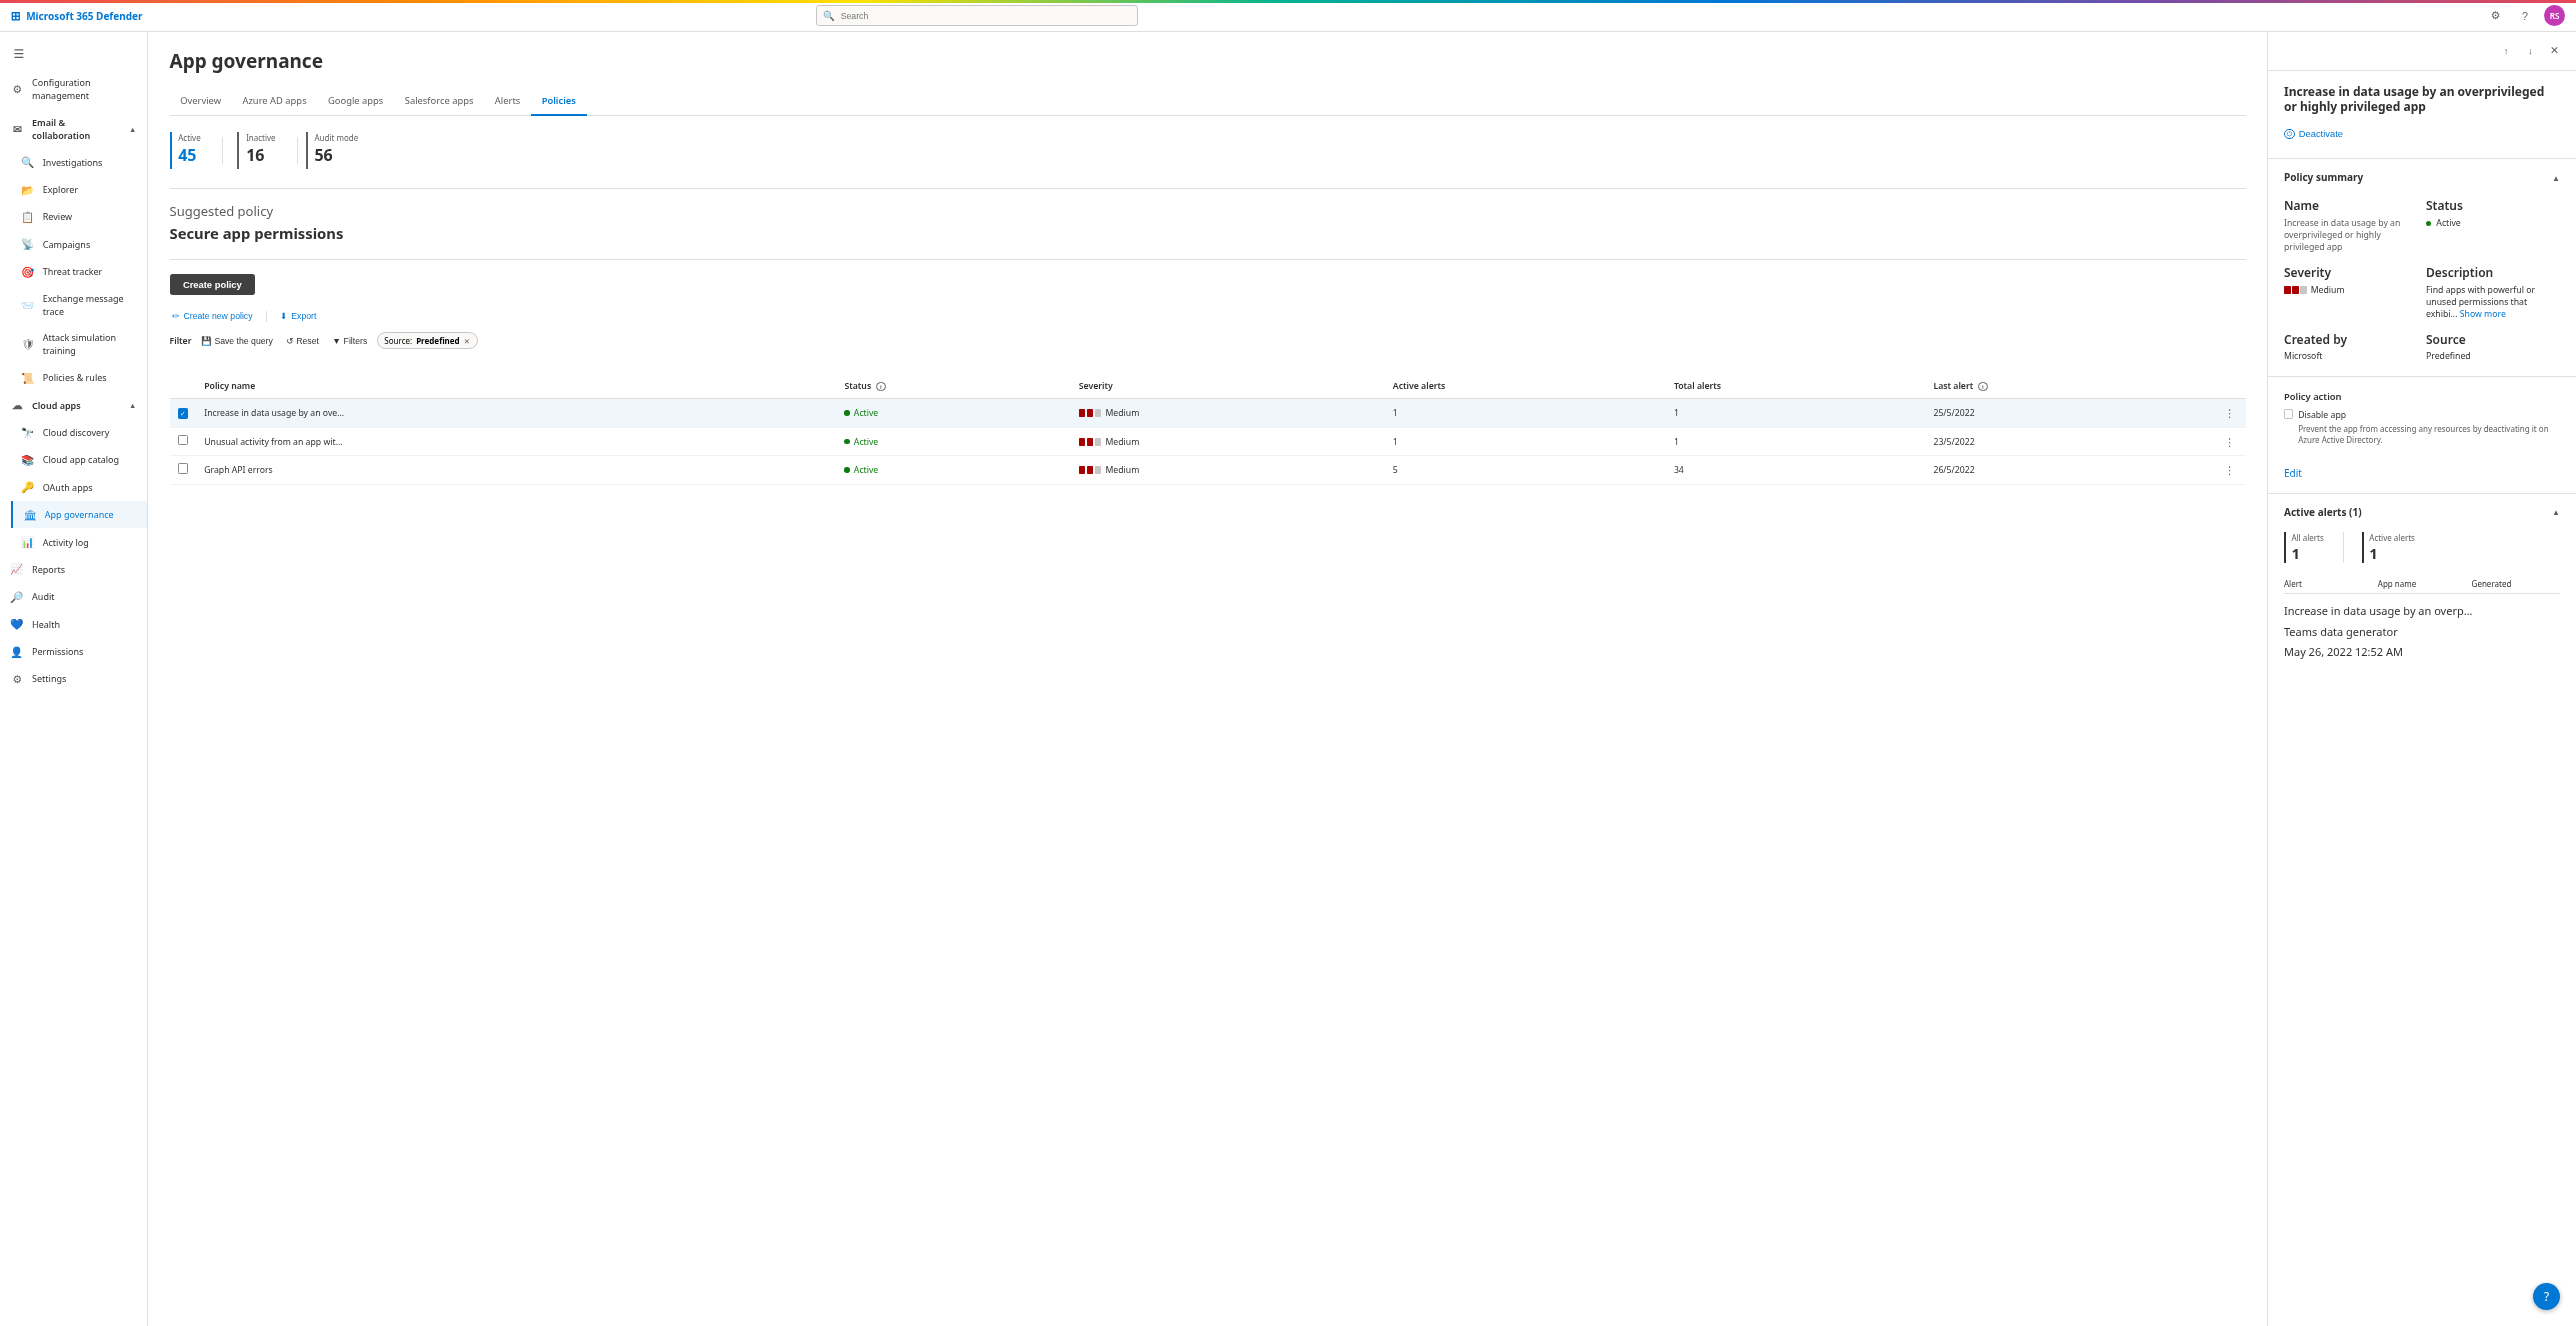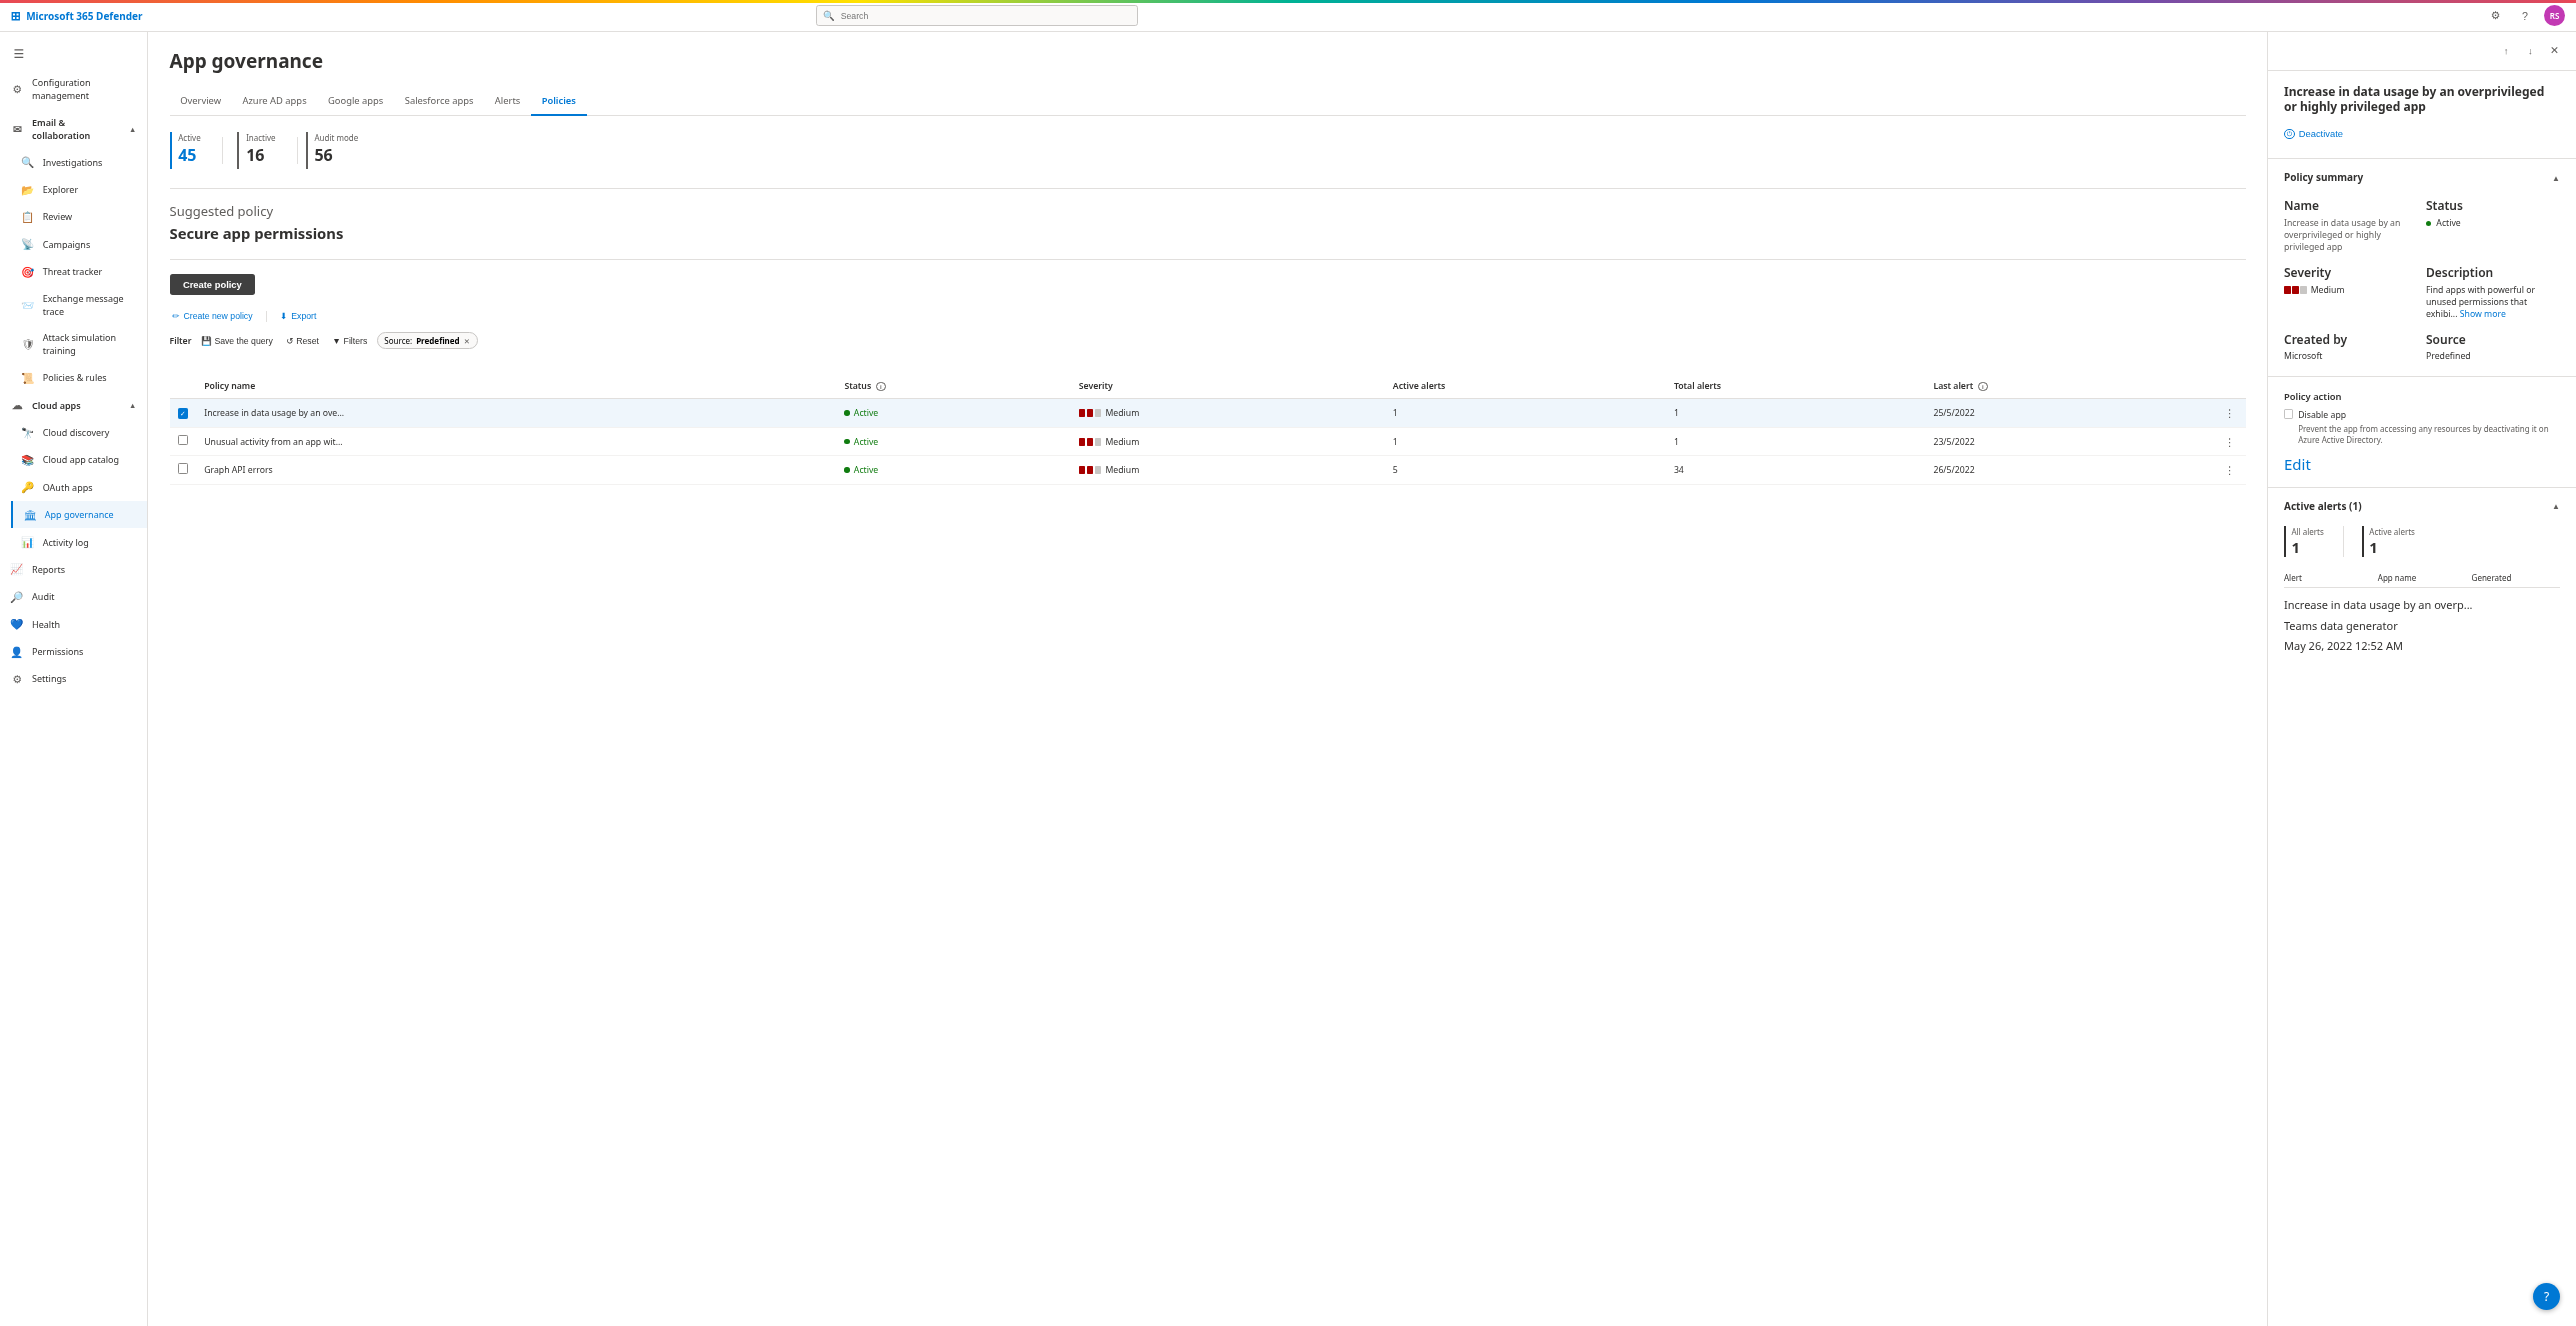--- a/index.html
+++ b/index.html
@@ -223,21 +223,21 @@
     .panel-field-label { font-size: 12px; font-weight: 600; color: #323130; margin-bottom: 2.7px; }
     .panel-field-value { font-size: 8.7px; color: #323130; }
     .panel-field-value.blue { color: #0078d4; cursor: pointer; }
     .name-value { font-size: 8.7px; color: #605e5c; line-height: 1.4; }
     .green-dot { width: 5.4px; height: 5.4px; border-radius: 50%; background: #107c10; display: inline-block; margin-right: 2.7px; }
     .policy-action-section { padding: 8px 16px; }
     .policy-action-label { font-size: 9.4px; font-weight: 600; color: #323130; margin-bottom: 5.4px; }
     .checkbox-row { display: flex; align-items: flex-start; gap: 5.4px; margin-bottom: 4px; }
     .checkbox-label { font-size: 8.7px; color: #323130; }
     .disable-desc { font-size: 8px; color: #605e5c; line-height: 1.4; margin-top: 2.7px; }
-    .edit-link { color: #0078d4; font-size: 15px; cursor: pointer; margin-top: 4px; display: inline-block; }
+    .edit-link { color: #0078d4; font-size: 10px; cursor: pointer; margin-top: 16px; display: inline-block; }
 
     
     .alerts-section { padding: 8px 16px; }
     .alerts-stats { display: flex; gap: 10.7px; margin-bottom: 10.7px; }
     .alert-stat { display: flex; flex-direction: column; }
     .alert-stat-label { font-size: 8px; color: #605e5c; }
     .alert-stat-value { font-size: 14.8px; font-weight: 700; color: #323130; }
     .alert-stat-divider { width: 0.7px; background: #e1dfdd; }
     .alerts-table-header { display: grid; grid-template-columns: 1fr 1fr 1fr; gap: 5.4px; font-size: 8px; font-weight: 400; color: #323130; padding: 4px 0; border-bottom: 0.7px solid #e1dfdd; margin-bottom: 5.4px; }
     .alerts-table-row { display: grid; grid-template-columns: 1fr; gap: 5.4px; font-size: 11px; color: #323130; padding: 4px 0; }

